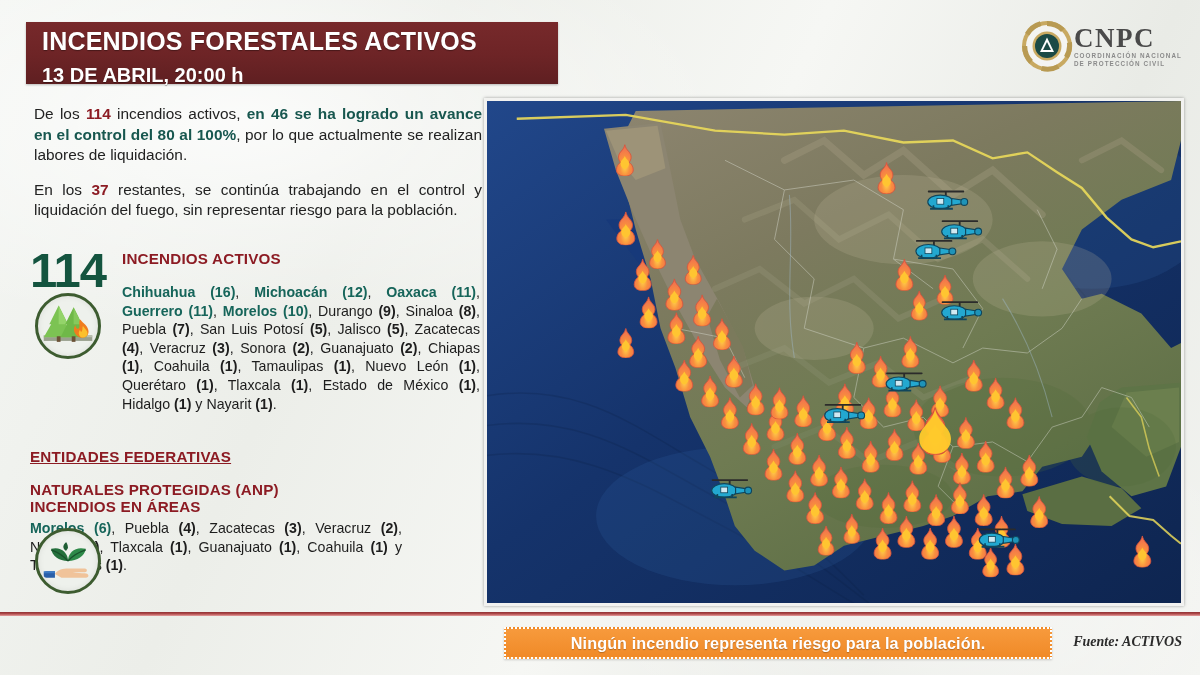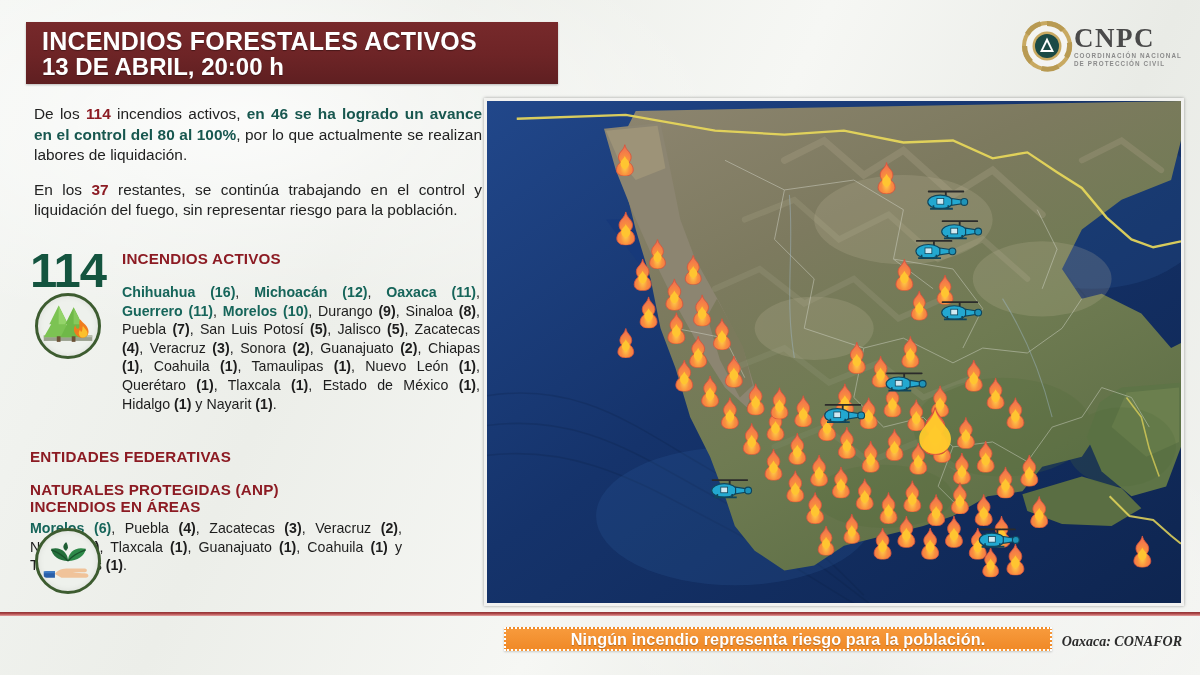--- a/index.html
+++ b/index.html
@@ -27,21 +27,21 @@
     position:absolute;left:26px;top:22px;width:532px;height:62px;
     background:linear-gradient(180deg,#77292b 0%,#6d2426 55%,#5f1f21 100%);
     box-shadow:0 1px 2px rgba(0,0,0,.25);
     padding:6px 0 0 16px;box-sizing:border-box;
   }
   .h-title{
     color:#fff;font-weight:bold;font-size:25px;letter-spacing:.2px;line-height:27px;
     text-shadow:0 1px 1px rgba(0,0,0,.35);
   }
   .h-sub{
-    color:#fff;font-weight:bold;font-size:24px;line-height:22px;margin-top:1px;
+    color:#fff;font-weight:bold;font-size:20px;line-height:22px;margin-top:9px;
     text-shadow:0 1px 1px rgba(0,0,0,.35);
   }
 
   
   .logo{position:absolute;right:18px;top:20px;display:flex;align-items:center;gap:1px;}
   .logo-mark{width:52px;height:52px;position:relative;}
   .logo-text{display:flex;flex-direction:column;justify-content:center;}
   .logo-cnpc{
     font-family:"Liberation Serif", serif;
     font-size:27px;font-weight:bold;color:#4a4a4a;letter-spacing:1.5px;line-height:28px;
@@ -76,21 +76,21 @@
   .stat-list{
     margin-top:16px;font-size:14.2px;line-height:18.6px;color:#1d1d1d;
     text-align:justify;text-justify:inter-word;
   }
   .st-top{color:#16655a;font-weight:bold;}
   .st-b{font-weight:bold;}
 
   #stat-activos{left:30px;top:247px;width:452px;}
   #stat-activos .stat-list{width:358px;}
   #stat-entidades{left:30px;top:433px;width:452px;align-items:flex-start;}
-  #stat-entidades .stat-label{padding-top:12px;}
+  #stat-entidades .stat-label{padding-top:12px;text-decoration:underline;}
   #stat-anp{left:30px;top:478px;width:452px;}
   #stat-anp .stat-list{width:372px;}
 
   
   .medallion{
     position:absolute;width:66px;height:66px;border-radius:50%;
     border:3px solid #3d5c30;background:#eef1ec;box-sizing:border-box;
     display:flex;align-items:center;justify-content:center;overflow:hidden;
     box-shadow:inset 0 0 6px rgba(0,0,0,.08);
   }
@@ -105,21 +105,21 @@
   }
   .map{position:absolute;inset:0;overflow:hidden;}
   .map svg{display:block;width:100%;height:100%;}
 
   
   .divider{
     position:absolute;left:0;top:612px;width:1200px;height:4px;
     background:linear-gradient(180deg,#8f3134 0%,#b04a4a 45%,#e6a0a0 100%);
   }
   .banner{
-    position:absolute;left:504px;top:627px;width:548px;height:24px;
+    position:absolute;left:504px;top:627px;width:548px;height:32px;
     background:linear-gradient(180deg,#f79a3c 0%,#f08a28 100%);
     border:2px dotted #ffffff;box-sizing:border-box;
     display:flex;align-items:center;justify-content:center;
     box-shadow:0 1px 2px rgba(0,0,0,.18);
   }
   .banner span{
     color:#fff;font-weight:bold;font-size:16.2px;letter-spacing:.1px;
     text-shadow:0 1px 1px rgba(0,0,0,.25);
   }
   .source{
@@ -421,15 +421,15 @@
           <use href="#heli" x="492" y="430" width="46" height="26"></use>
         </g>
       </svg>
     </div>
   </div>
 
   <div class="divider"></div>
   <div class="banner">
     <span>Ningún incendio representa riesgo para la población.</span>
   </div>
-  <div class="source">Oaxaca: CONAFOR</div>
+  <div class="source">Fuente: ACTIVOS</div>
 
 </div>
 
 </body></html>

